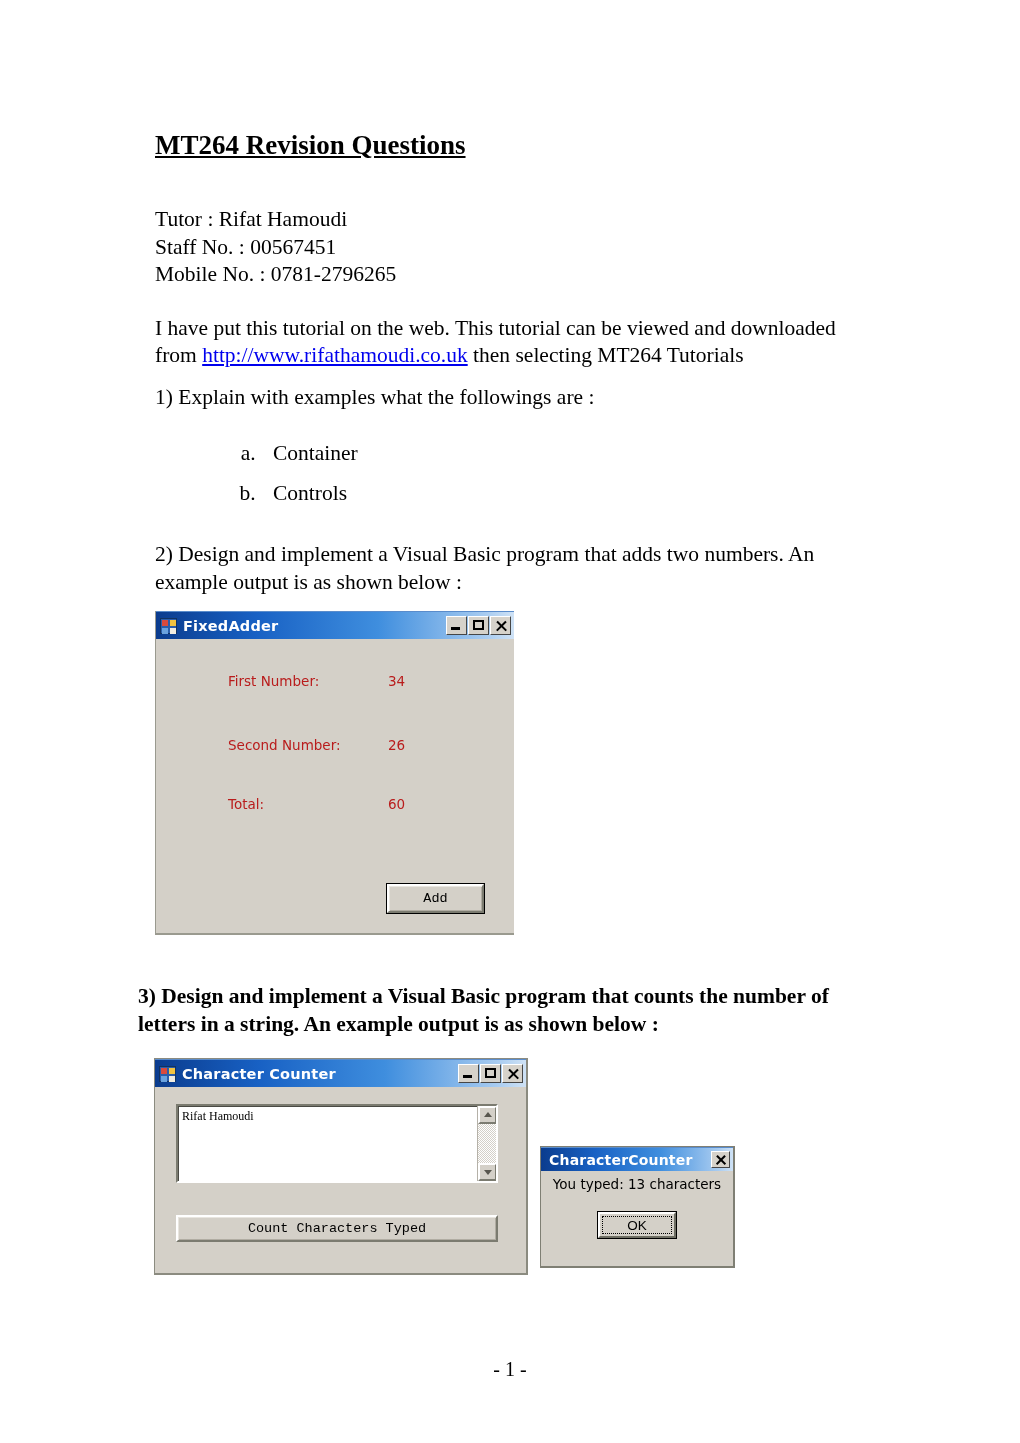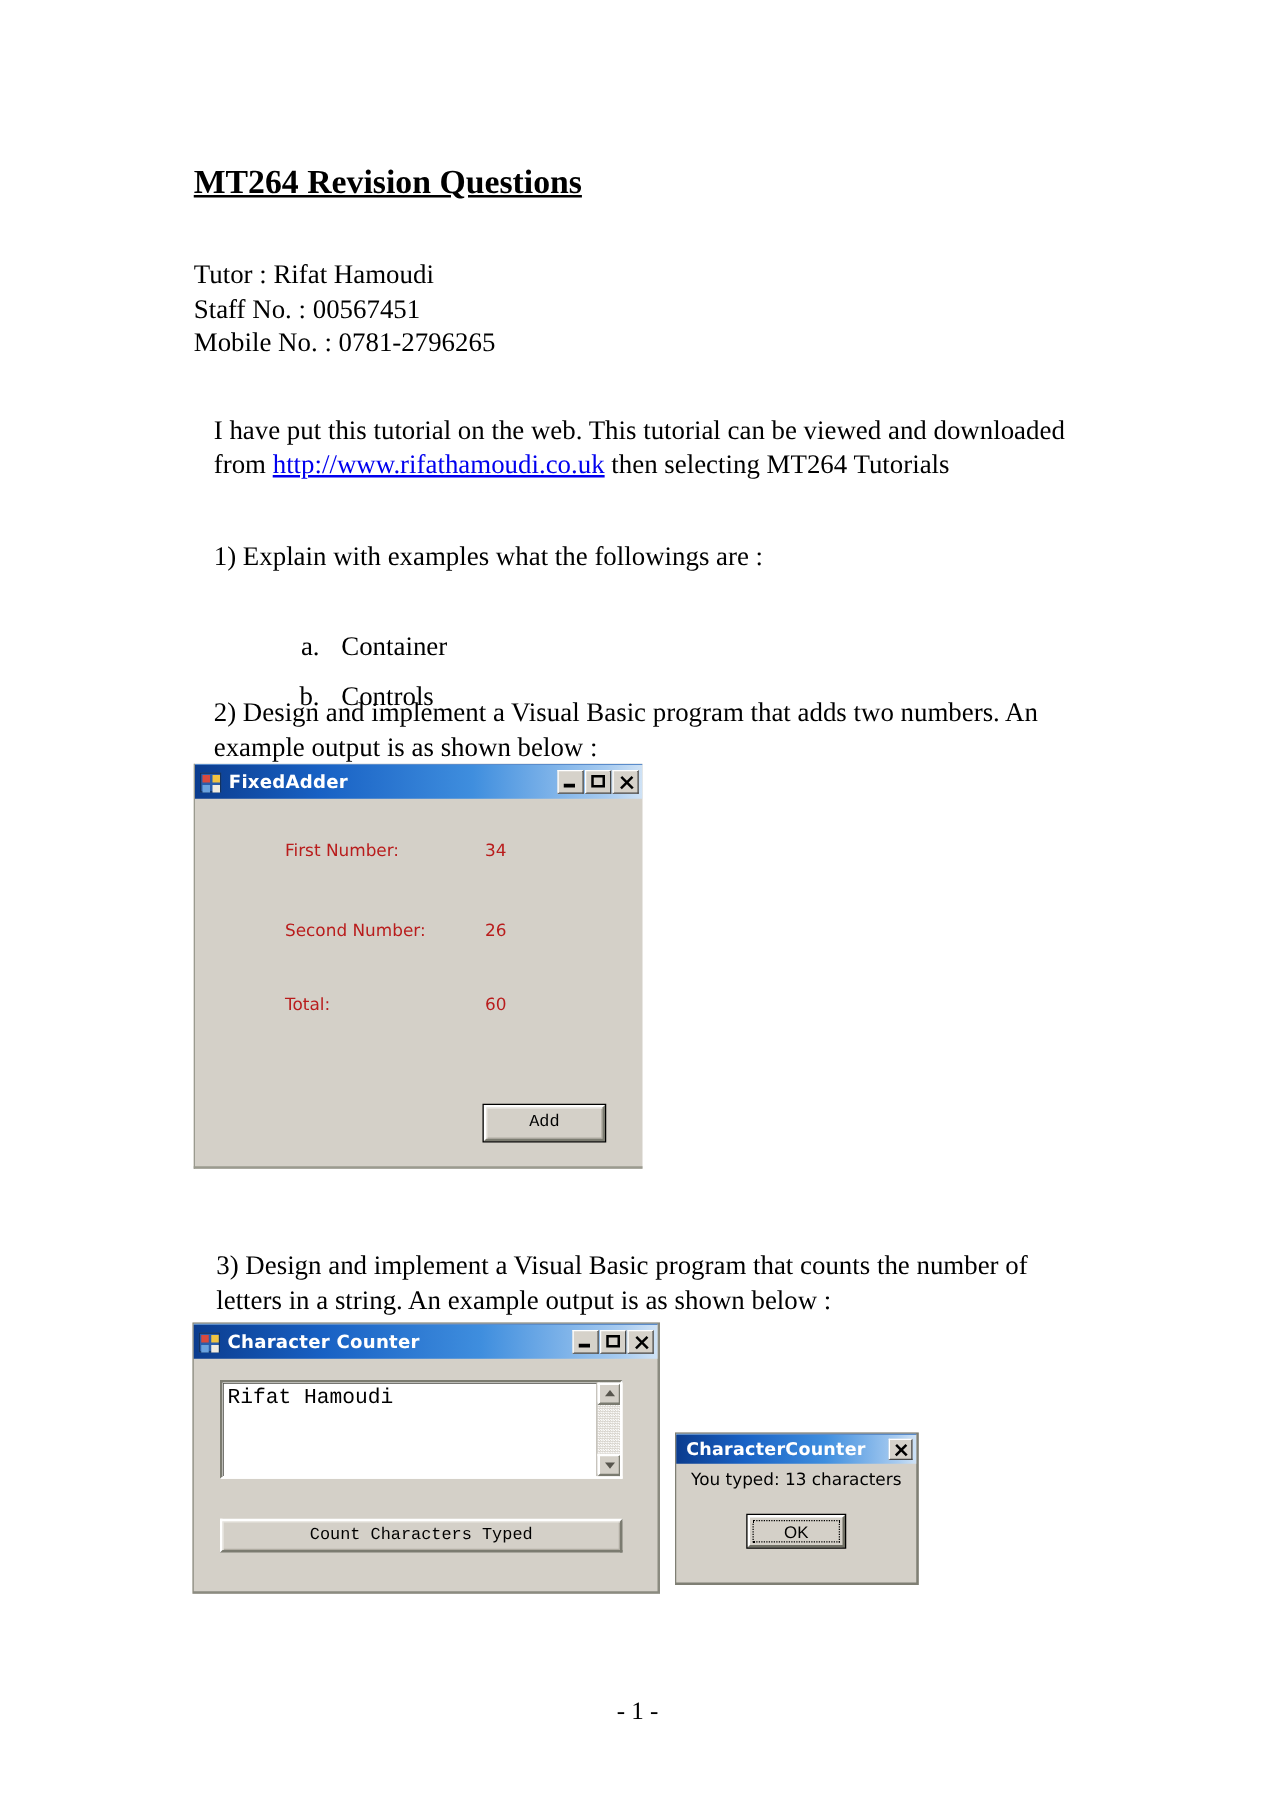--- a/index.html
+++ b/index.html
@@ -43,21 +43,21 @@
     letter-spacing: 0px;
   }
 
   .spacer-lg { height: 44px; }
   .spacer-md { height: 26px; }
   .spacer-sm { height: 14px; }
 
   .para {
     font-size: 21.5px;
     line-height: 27.5px;
-    margin: 16px;
+    margin: 0;
     padding: 0;
   }
 
   .meta-line {
     font-size: 21.5px;
     line-height: 27.5px;
   }
 
   a.weblink {
     color: #0000ee;
@@ -215,22 +215,22 @@
     background: #ffffff;
     border: 2px solid;
     border-color: #7b7b70 #ffffff #ffffff #7b7b70;
     box-shadow: inset 1px 1px 0 #4a4a44;
     box-sizing: border-box;
     overflow: hidden;
   }
   .textbox .tb-text {
     position: absolute;
     left: 4px; top: 3px;
-    font-family: Liberation Mono, monospace;
-    font-size: 17px;
+    font-family: Liberation Serif, serif;
+    font-size: 12px;
     color: #000;
     white-space: nowrap;
   }
   .vscroll {
     position: absolute;
     right: 0; top: 0; bottom: 0;
     width: 19px;
     background:
       repeating-conic-gradient(#ffffff 0% 25%, #d4d0c8 0% 50%) 0 0 / 2px 2px;
     border-left: 1px solid #b5b1a8;
@@ -362,21 +362,21 @@
       <span class="lbl" style="left:72px; top:98px;">Second Number:</span>
       <span class="lbl" style="left:232px; top:98px;">26</span>
 
       <span class="lbl" style="left:72px; top:157px;">Total:</span>
       <span class="lbl" style="left:232px; top:157px;">60</span>
 
       <span class="winbtn default-btn" style="left:231px; top:245px; width:97px; height:29px;">Add</span>
     </div>
   </div>
 
-  <div style="position:absolute; left:157px; top:983px; width:715px;">
+  <div style="position:absolute; left:138px; top:983px; width:715px;font-weight:bold;">
     <p class="para">3) Design and implement a Visual Basic program that counts the number of letters in a string. An example output is as shown below :</p>
   </div>
 
   <div class="winshot" id="char-counter-window">
     <div class="titlebar">
       <span class="vb-icon"></span>
       <span class="ttl">Character Counter</span>
       <span class="caption-btns">
         <span class="cbtn min">
             <span class="g"></span>

